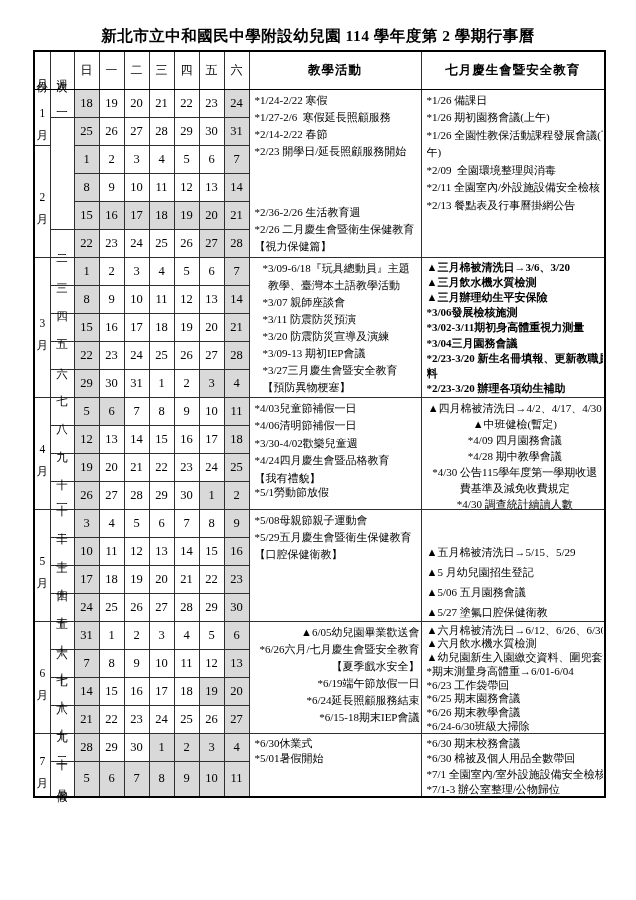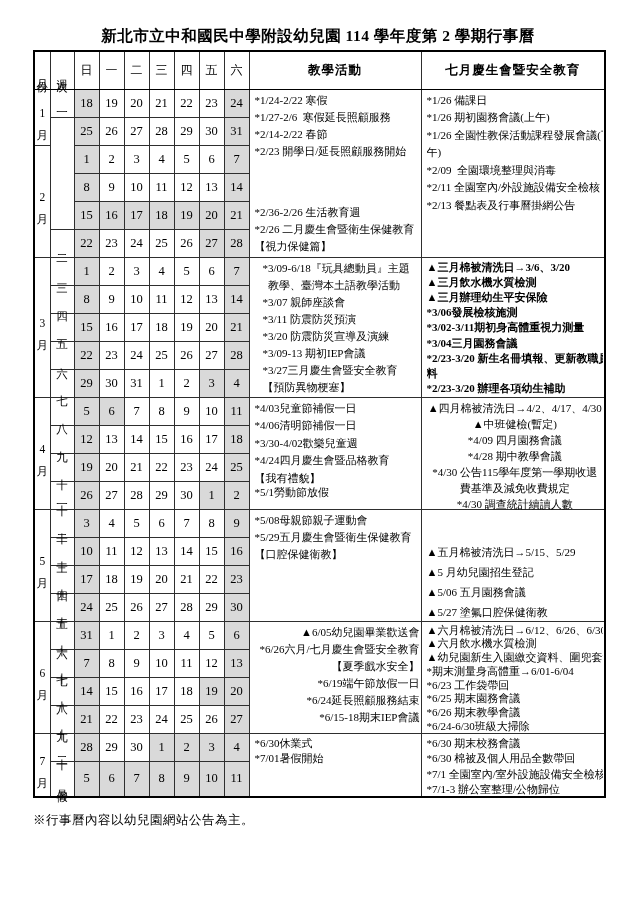--- a/index.html
+++ b/index.html
@@ -398,21 +398,21 @@
           <td class="week-cell" rowspan="1"><span class="vtext">二十</span></td>
           <td class="date-cell shaded">28</td>
           <td class="date-cell">29</td>
           <td class="date-cell">30</td>
           <td class="date-cell shaded">1</td>
           <td class="date-cell shaded">2</td>
           <td class="date-cell shaded">3</td>
           <td class="date-cell shaded">4</td>
           <td class="txt-cell" rowspan="2">
             <div class="block" style="top: 2px; line-height: 15.5px;">*6/30休業式
-*7/01暑假開始</div>
+*5/01暑假開始</div>
           </td>
           <td class="txt-cell" rowspan="2">
             <div class="block" style="top: 2px; line-height: 15.5px;">*6/30 期末校務會議
 *6/30 棉被及個人用品全數帶回
 *7/1 全園室內/室外設施設備安全檢核
 *7/1-3 辦公室整理/公物歸位</div>
           </td>
         </tr>
         <tr style="height: 36px;">
           <td class="week-cell" rowspan="1"><span class="vtext">暑假</span></td>
@@ -420,14 +420,13 @@
           <td class="date-cell shaded">6</td>
           <td class="date-cell shaded">7</td>
           <td class="date-cell shaded">8</td>
           <td class="date-cell shaded">9</td>
           <td class="date-cell shaded">10</td>
           <td class="date-cell shaded">11</td>
         </tr>
       </tbody>
   </table>
 
-  <div class="footer">※行事曆內容以幼兒園網站公告為主。</div>
 </div>
 
 </body></html>

